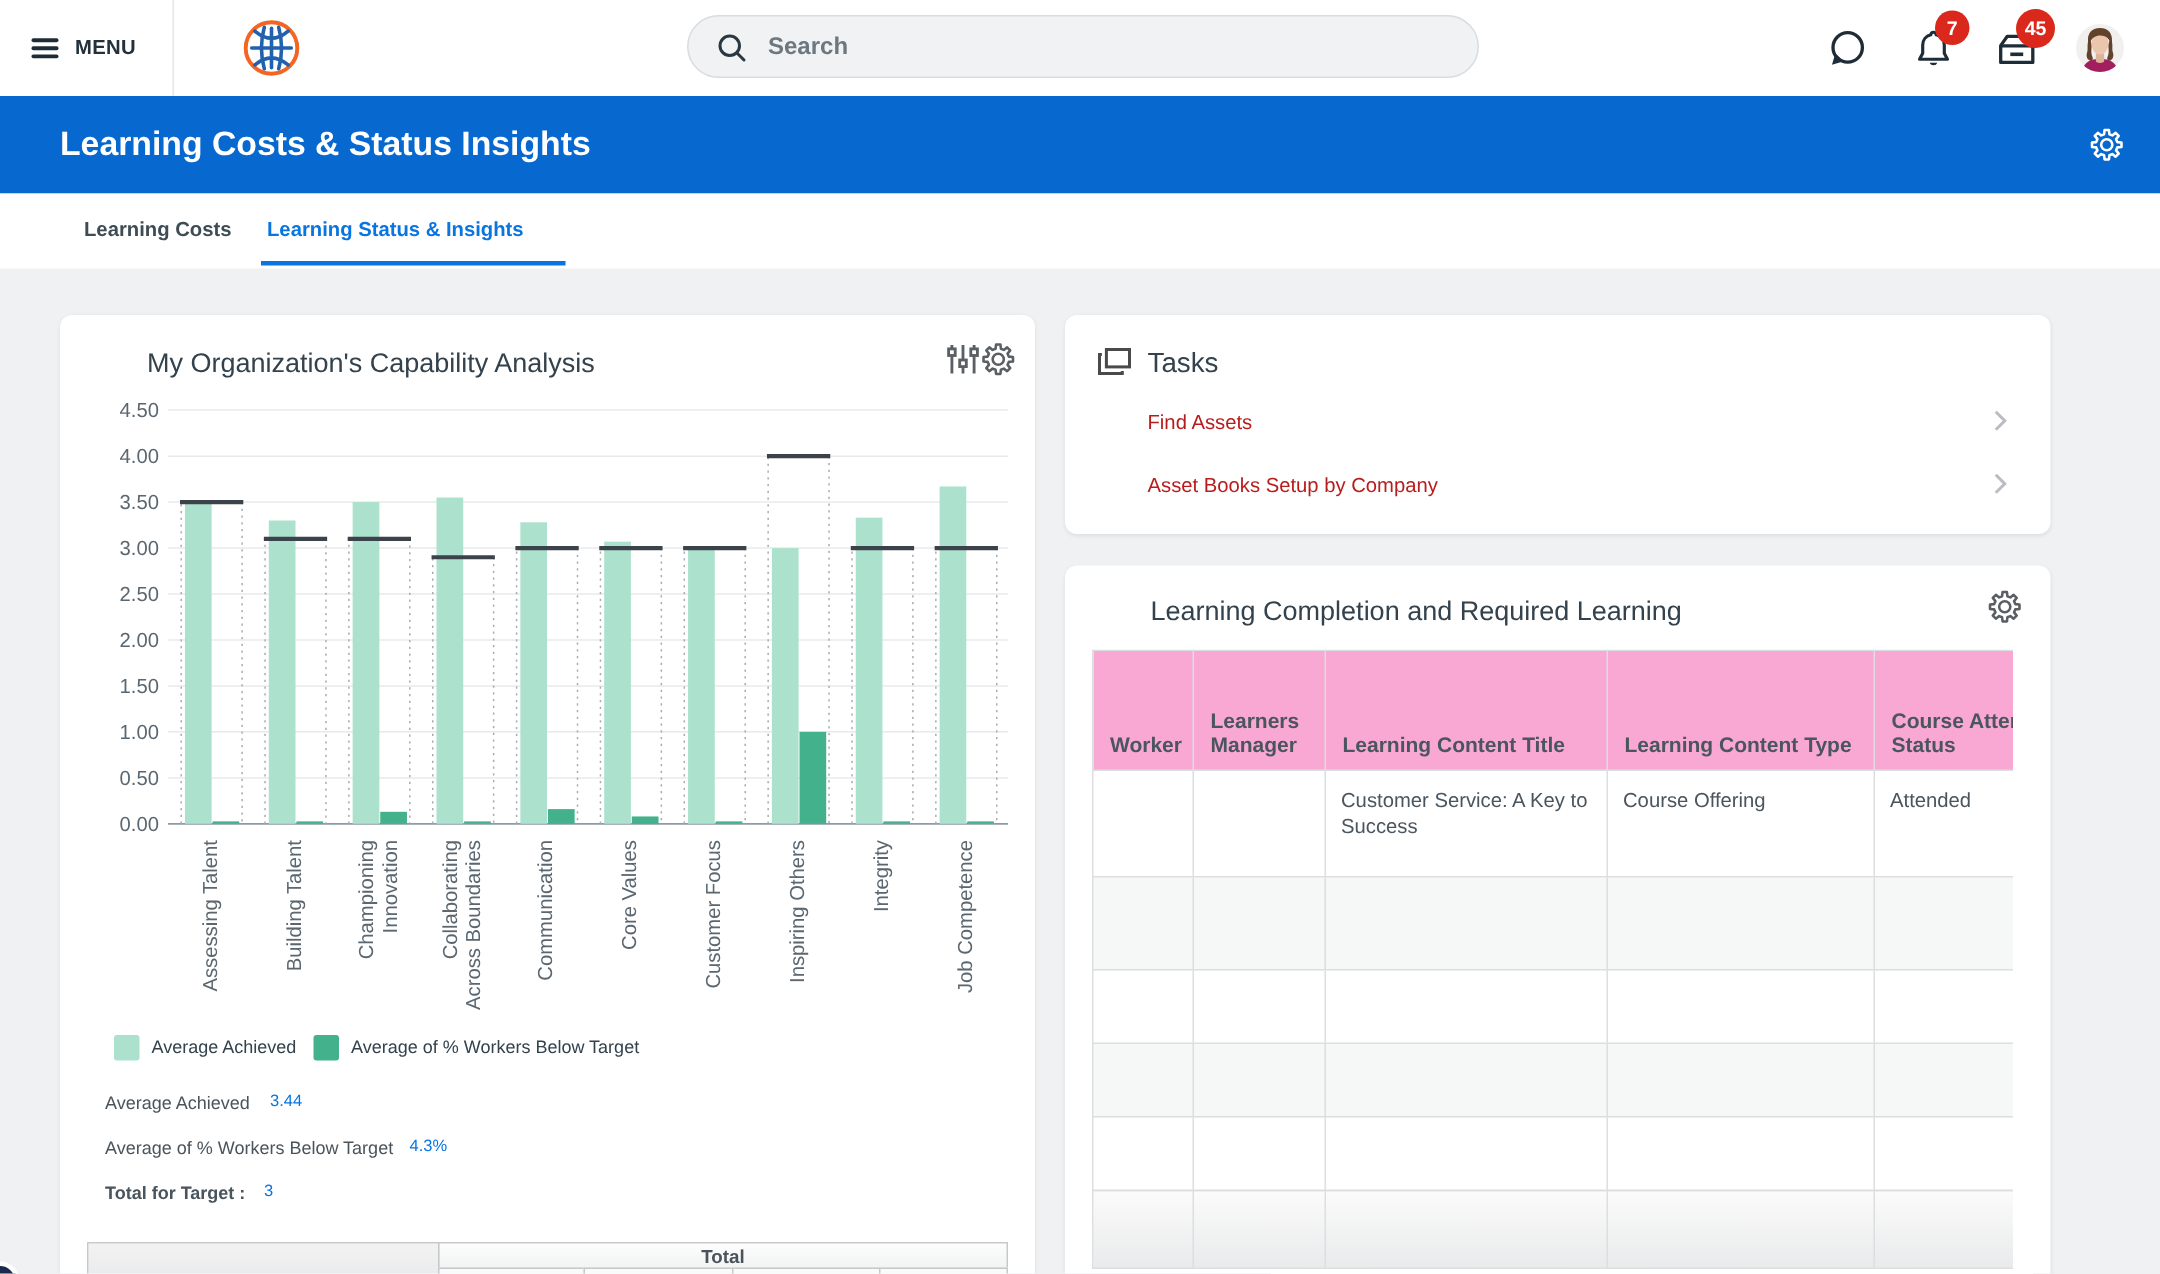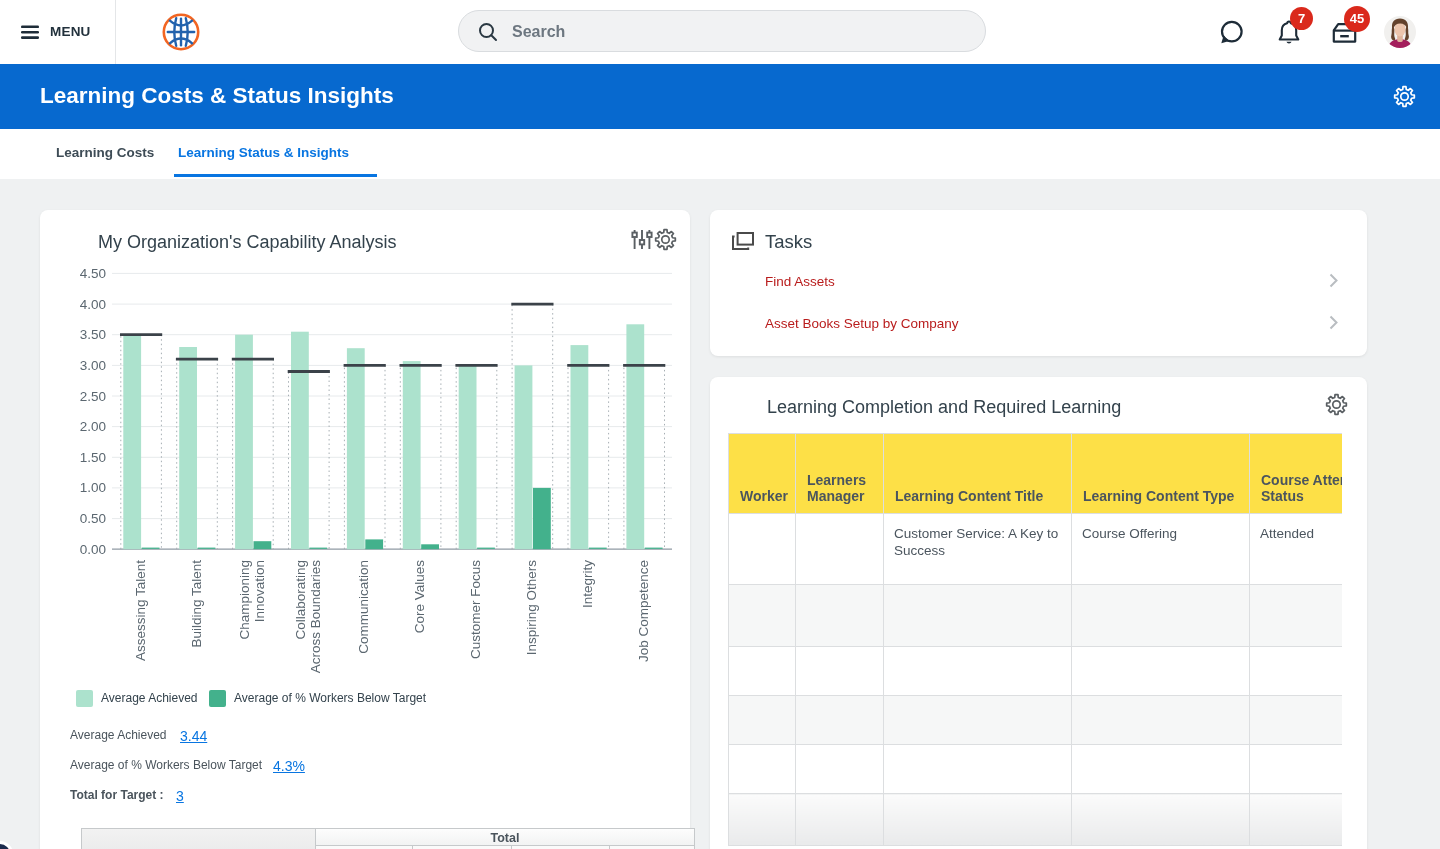--- a/index.html
+++ b/index.html
@@ -23,33 +23,33 @@
 #tab2 { left:178px; top:129px; height:47px; line-height:47px; font-size:13.5px; font-weight:bold; color:#0875e1; }
 #tab-underline { left:174px; top:174px; width:203px; height:3px; background:#0875e1; }
 
 .card { position:absolute; background:#fff; border-radius:8px; box-shadow:0 1px 3px rgba(0,0,0,.08); }
 #card-left { left:40px; top:210px; width:650px; height:700px; }
 #card-tasks { left:710px; top:210px; width:657px; height:146px; }
 #card-learn { left:710px; top:377px; width:657px; height:540px; }
 .card-title { position:absolute; font-size:18px; color:#33424c;margin-left:39px; }
 
 .stat-label { position:absolute; font-size:12px; color:#4a545c; }
-.stat-val { position:absolute; font-size:14px; color:#0875e1;text-decoration:underline; }
+.stat-val { position:absolute; font-size:11px; color:#0875e1; }
 
 #tasks-title { left:765px; top:231px; font-size:18.5px; color:#33424c; }
 .task-row { position:absolute; left:765px; font-size:13.5px; color:#b91c1c; }
 
 #ltable { left:728px; top:433px; width:614px; height:416px; overflow:hidden; }
 #ltable table { border-collapse:collapse; table-layout:fixed; width:681px; font-size:14px; color:#4b555e; }
-#ltable th { background:#fde047; font-weight:bold; text-align:left; vertical-align:bottom; padding:8px 10px 9px 11px; color:#4b555e; font-size:14px; }
+#ltable th { background:#f9a8d4; font-weight:bold; text-align:left; vertical-align:bottom; padding:8px 10px 9px 11px; color:#4b555e; font-size:14px; }
 #ltable th, #ltable td { border:1px solid #dcdee0; }
 #ltable td { vertical-align:top; padding:12px 10px 9px; font-size:13.5px; line-height:16.5px; }
 #ltable tr.alt td { background:#f6f7f7; }
 #ltable tr.fade td { background:linear-gradient(180deg,#fbfbfb 0%,#e9eaeb 100%); }
-.bt-cell { position:absolute; border:1px solid #c6c9cb;margin-left:23px; }
+.bt-cell { position:absolute; border:1px solid #c6c9cb; }
 
 #fab { left:-13px; top:841px; width:26px; height:26px; background:#1b2b4d; border:3px solid #fff; border-radius:50%; }
 svg { position:absolute; overflow:visible; }
 </style>
 </head>
 <body>
 <div id="page">
 
   <div class="abs" id="topbar"></div>
   <svg class="abs" style="left:21px; top:25px;" width="20" height="16" viewBox="0 0 20 16">

